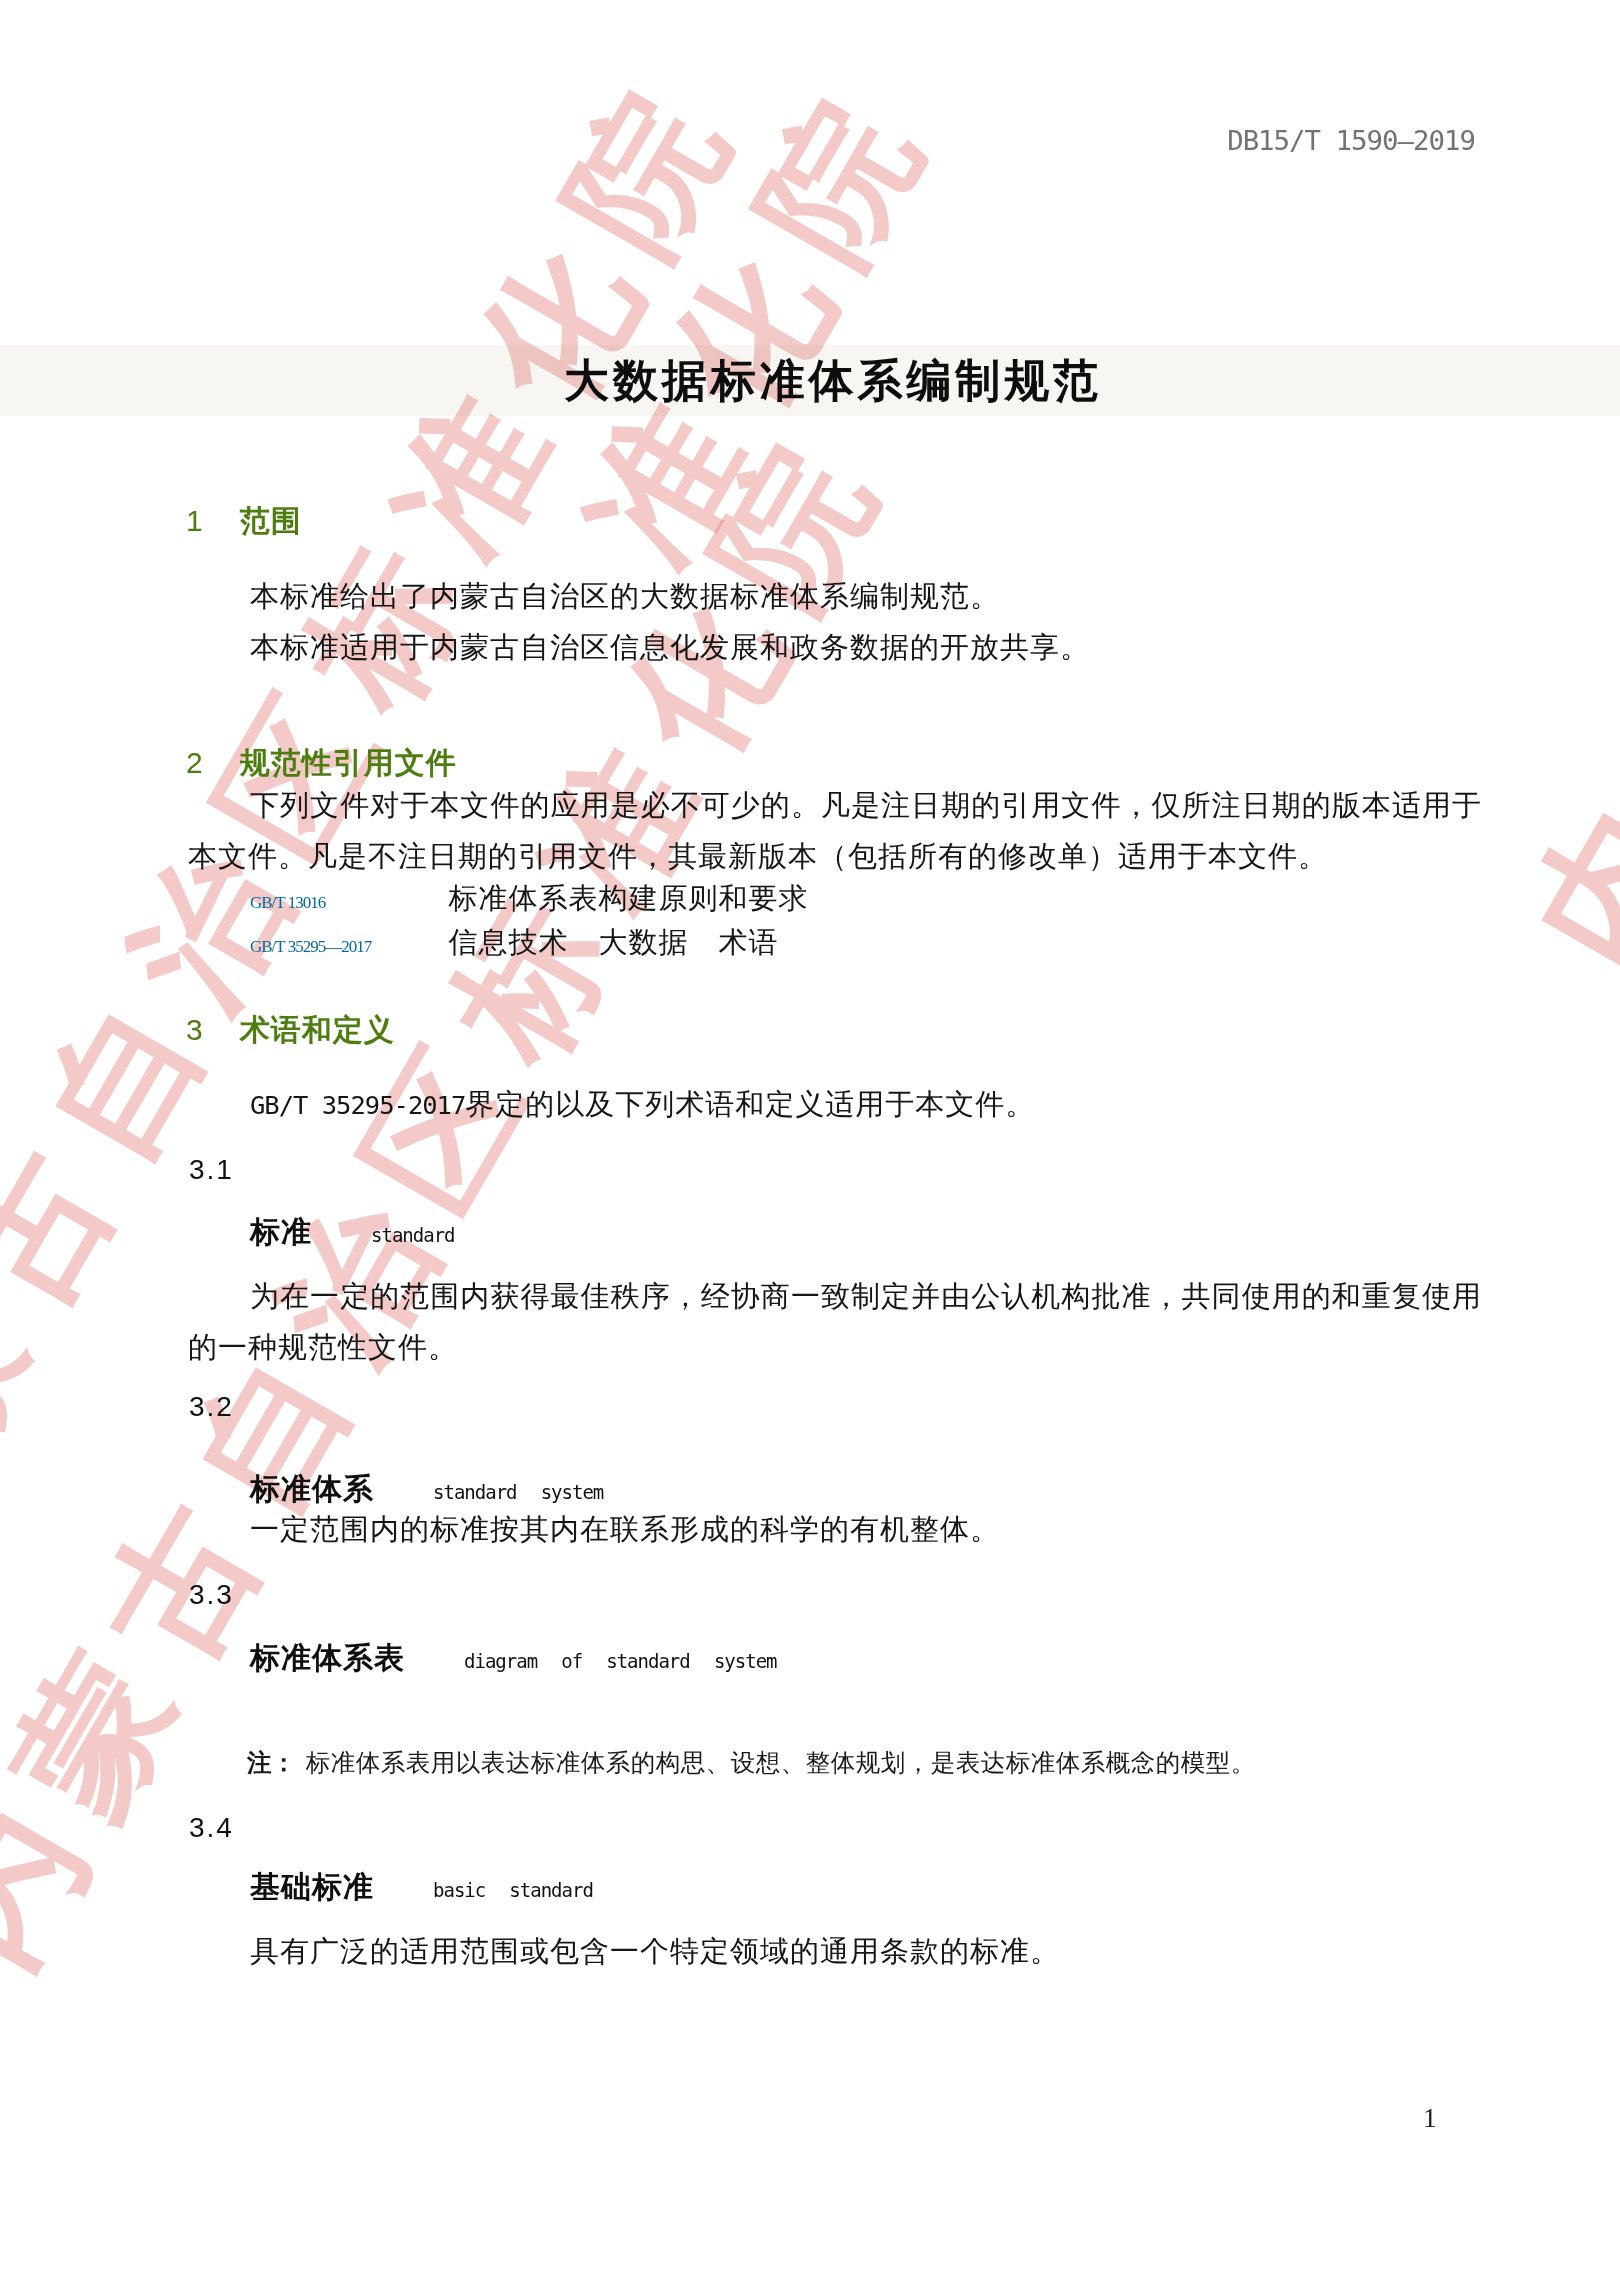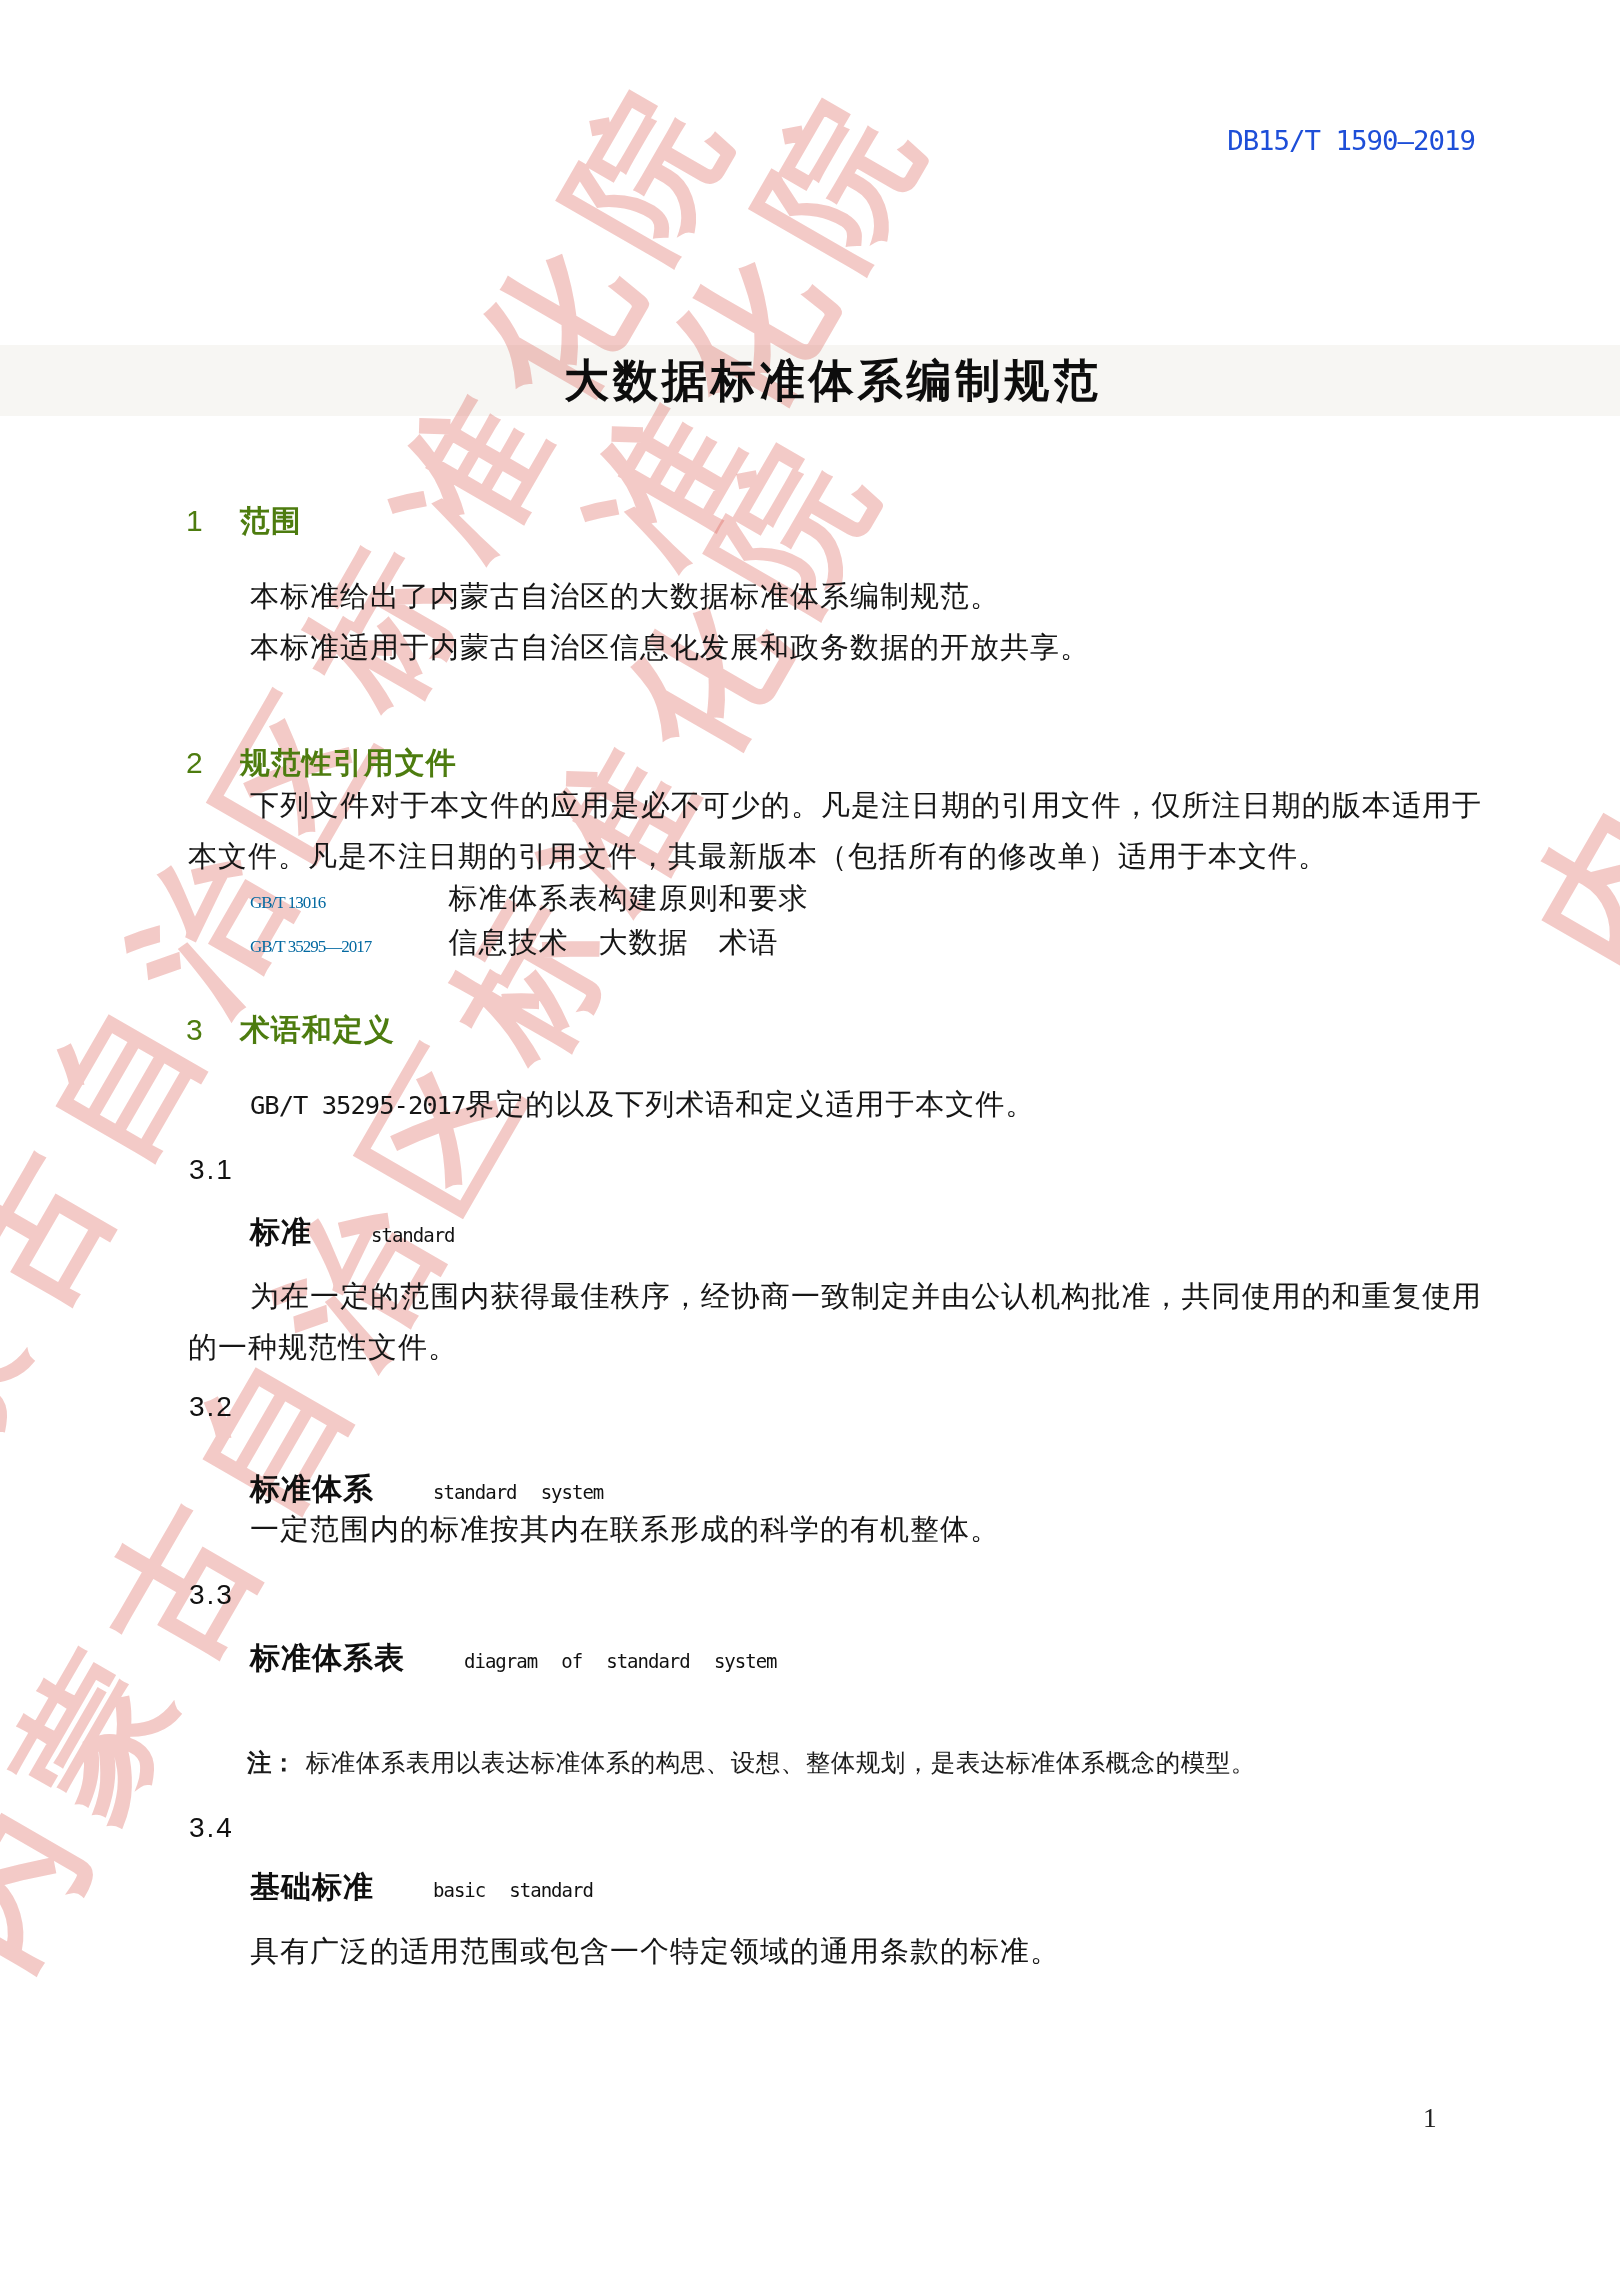--- a/index.html
+++ b/index.html
@@ -31,21 +31,21 @@
   .wm-c{left:627px;top:475px;}
   .wm-d{left:1573px;top:877px;}
   .scan-band{
     position:absolute;left:0;top:345px;width:1620px;height:71px;
     background:#f7f6f3;
   }
   
   .doc-code{
     top:125px;right:145px;
     font-family:"DejaVu Sans Mono","Liberation Mono",monospace;
-    font-size:27.4px;letter-spacing:-1px;color:#1d4ed8;
+    font-size:27.4px;letter-spacing:-1px;color:#737373;
   }
   
   .doc-title{
     top:355px;left:186px;width:1294px;
     text-align:center;
     font-family:"Liberation Sans","DejaVu Sans",sans-serif;
     font-weight:700;font-size:45px;line-height:51px;letter-spacing:3.9px;
     color:#0d0d0d;
   }
   

